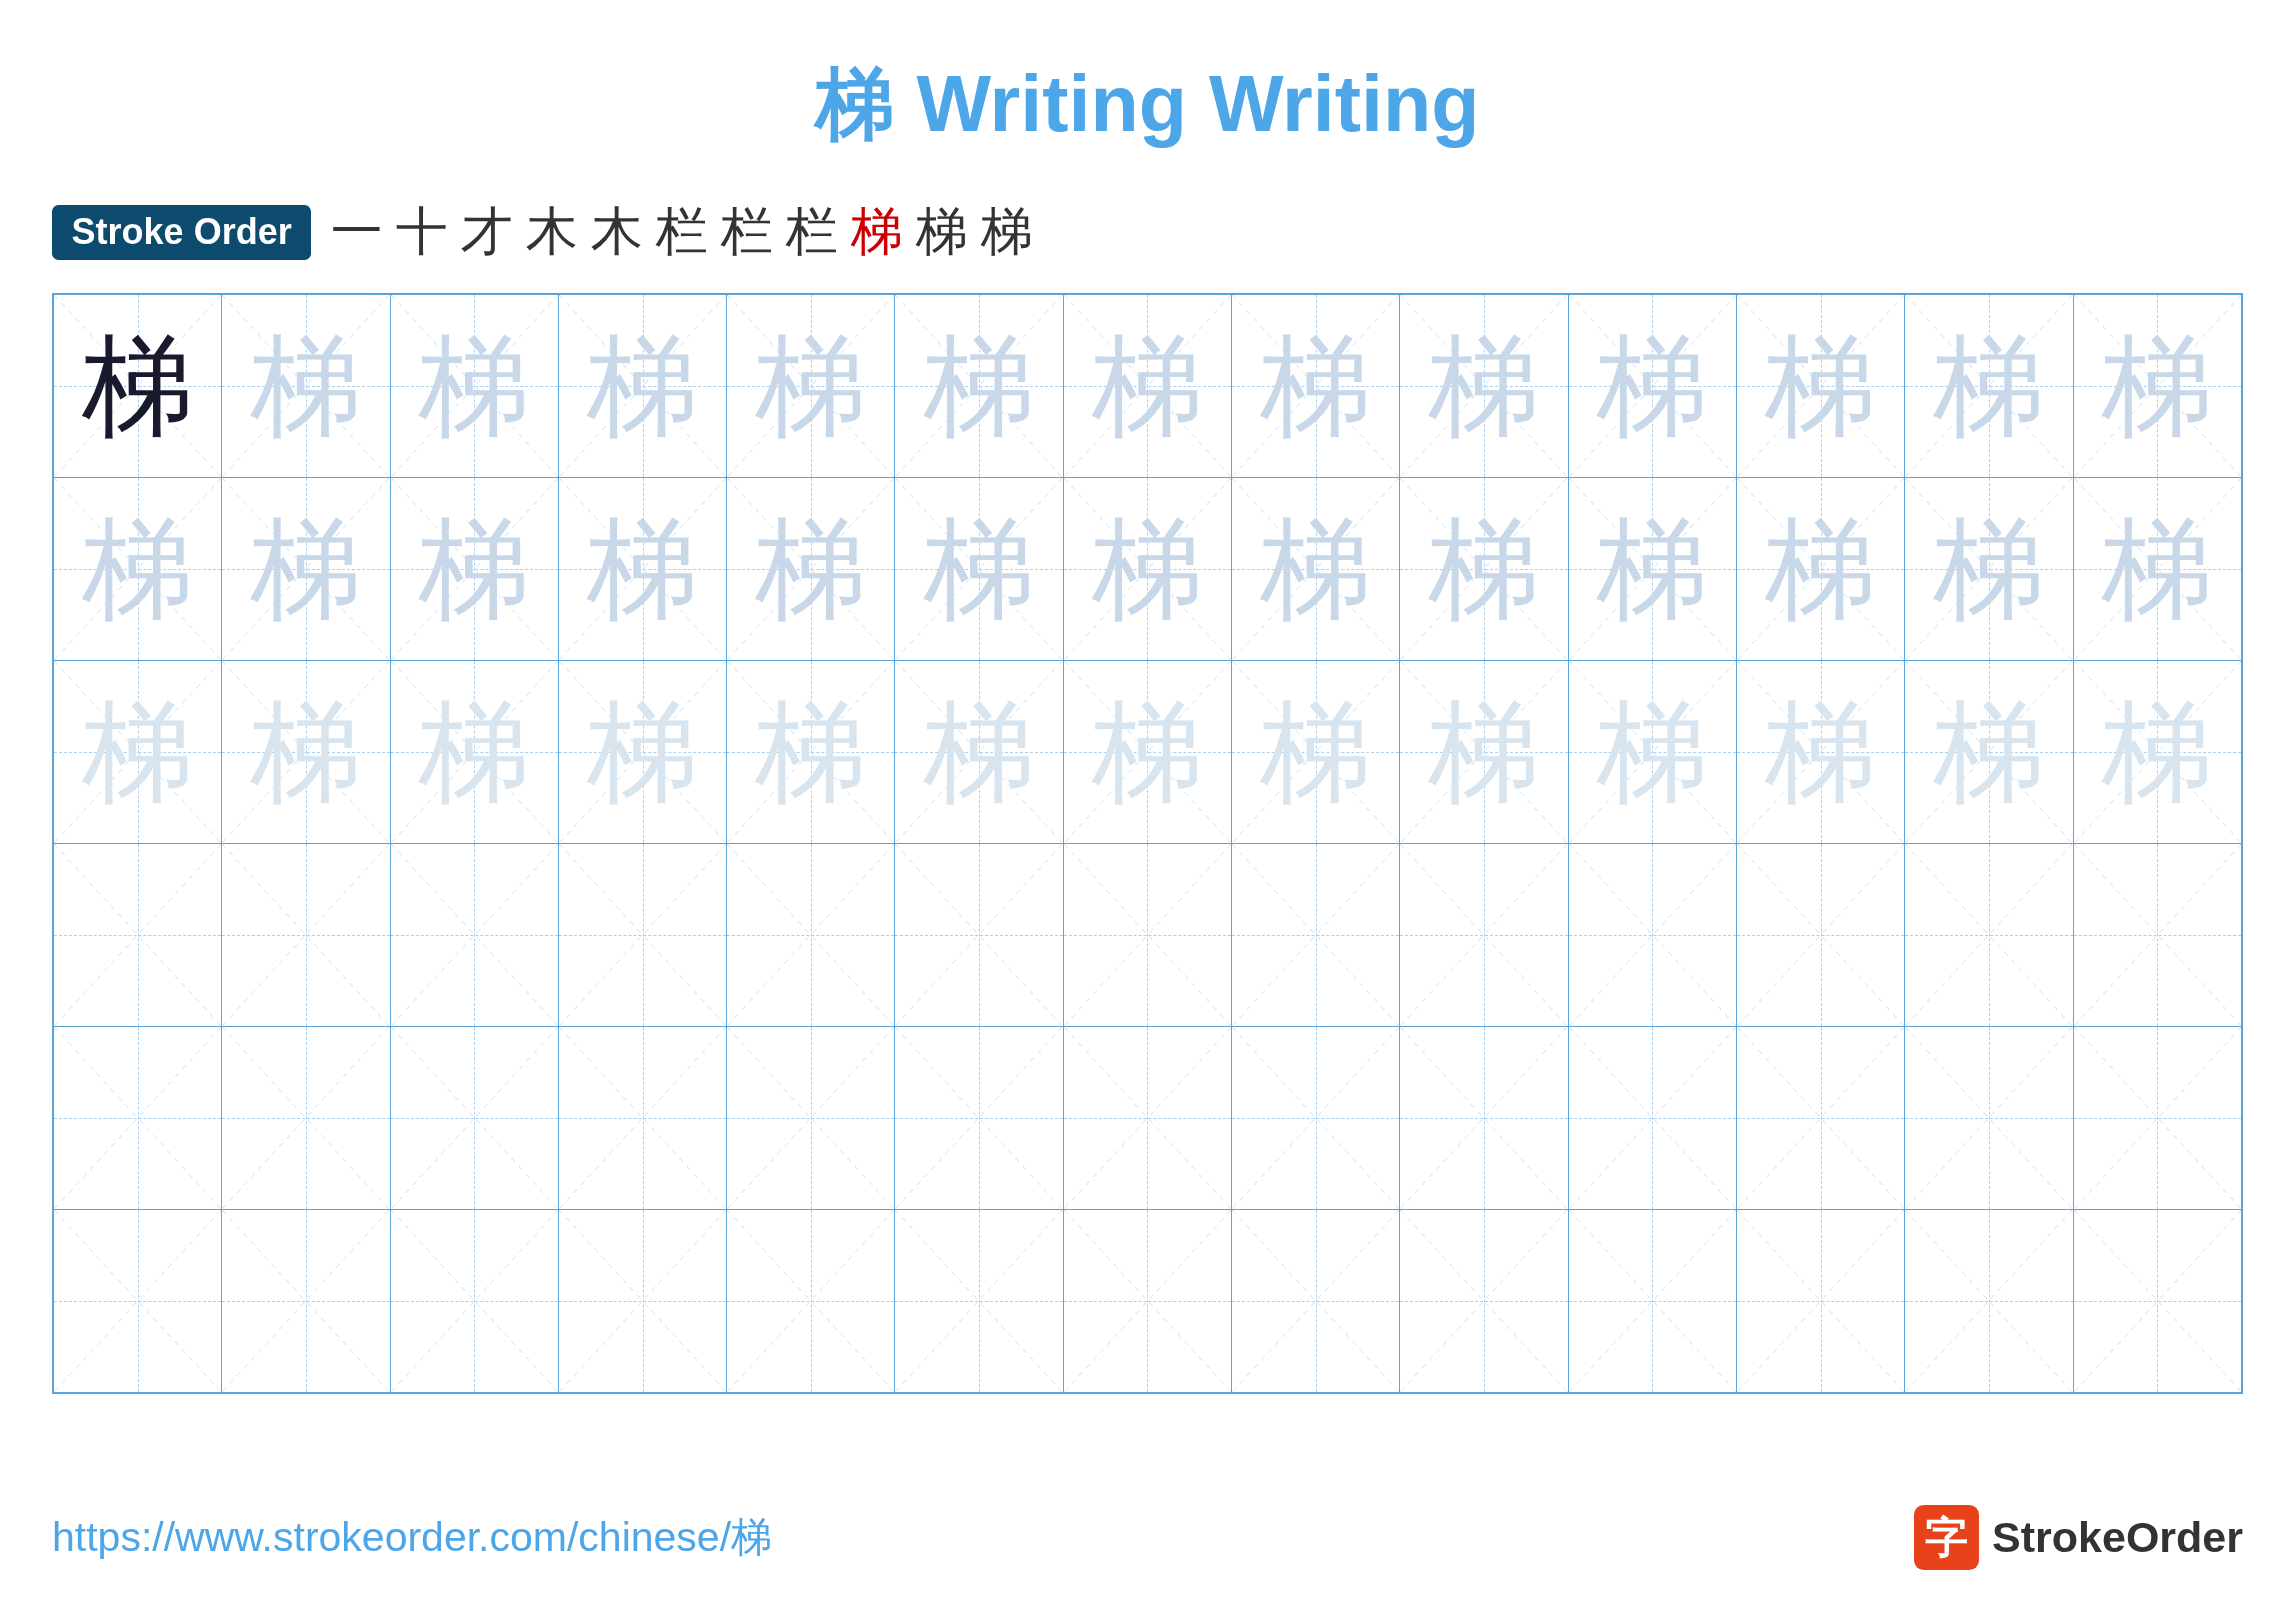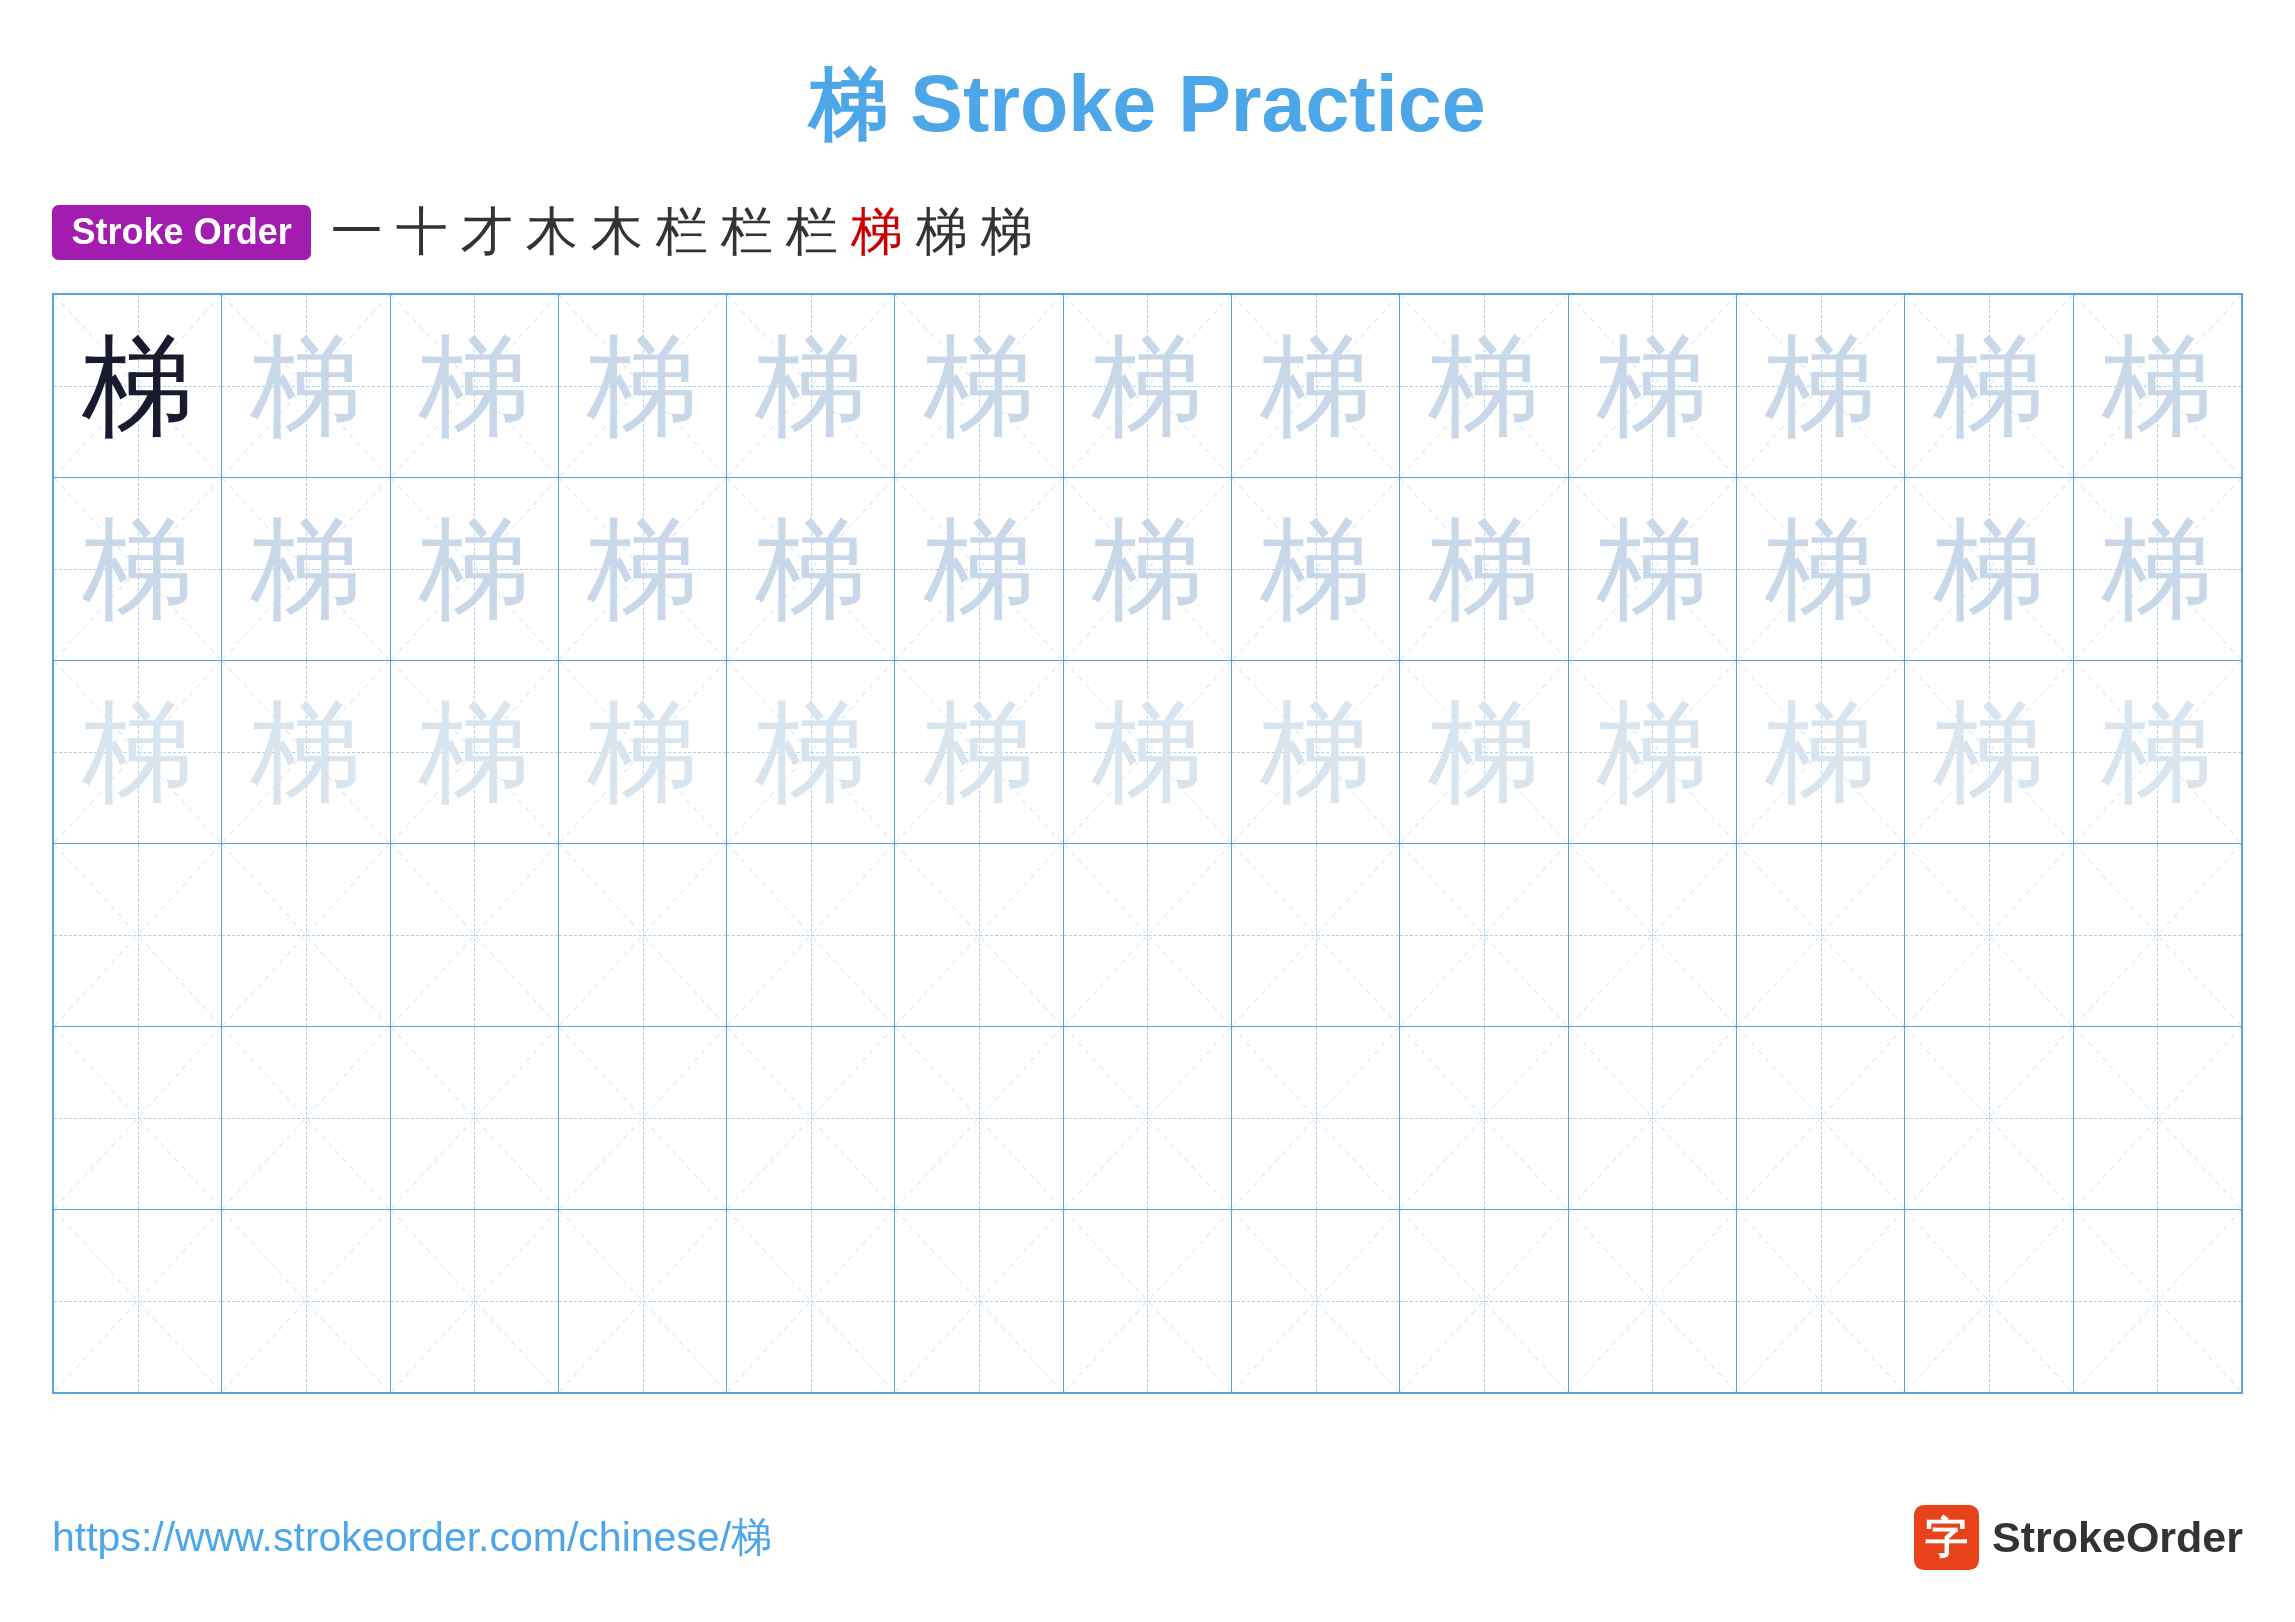--- a/index.html
+++ b/index.html
@@ -22,21 +22,21 @@
     }
 
     
     .stroke-order-row {
       display: flex;
       align-items: center;
       margin: 39px 52px 26px 52px;
       gap: 19.6px;
     }
     .stroke-order-badge {
-      background: #a21caf;
+      background: #0c4a6e;
       color: white;
       font-size: 36px;
       font-weight: bold;
       padding: 6.5px 19.6px;
       border-radius: 6.5px;
       white-space: nowrap;
     }
     .stroke-chars {
       display: flex;
       align-items: center;
@@ -166,21 +166,21 @@
       align-items: center;
       justify-content: center;
       color: white;
       font-size: 43px;
       font-weight: bold;
     }
   </style>
 </head>
 <body>
 
-<div class="title">梯 Stroke Practice</div>
+<div class="title">梯 Writing Writing</div>
 
 <div class="stroke-order-row">
   <span class="stroke-order-badge">Stroke Order</span>
   <div class="stroke-chars">
     <span class="stroke-char">一</span>
     <span class="stroke-char">十</span>
     <span class="stroke-char">才</span>
     <span class="stroke-char">木</span>
     <span class="stroke-char">木</span>
     <span class="stroke-char">栏</span>

